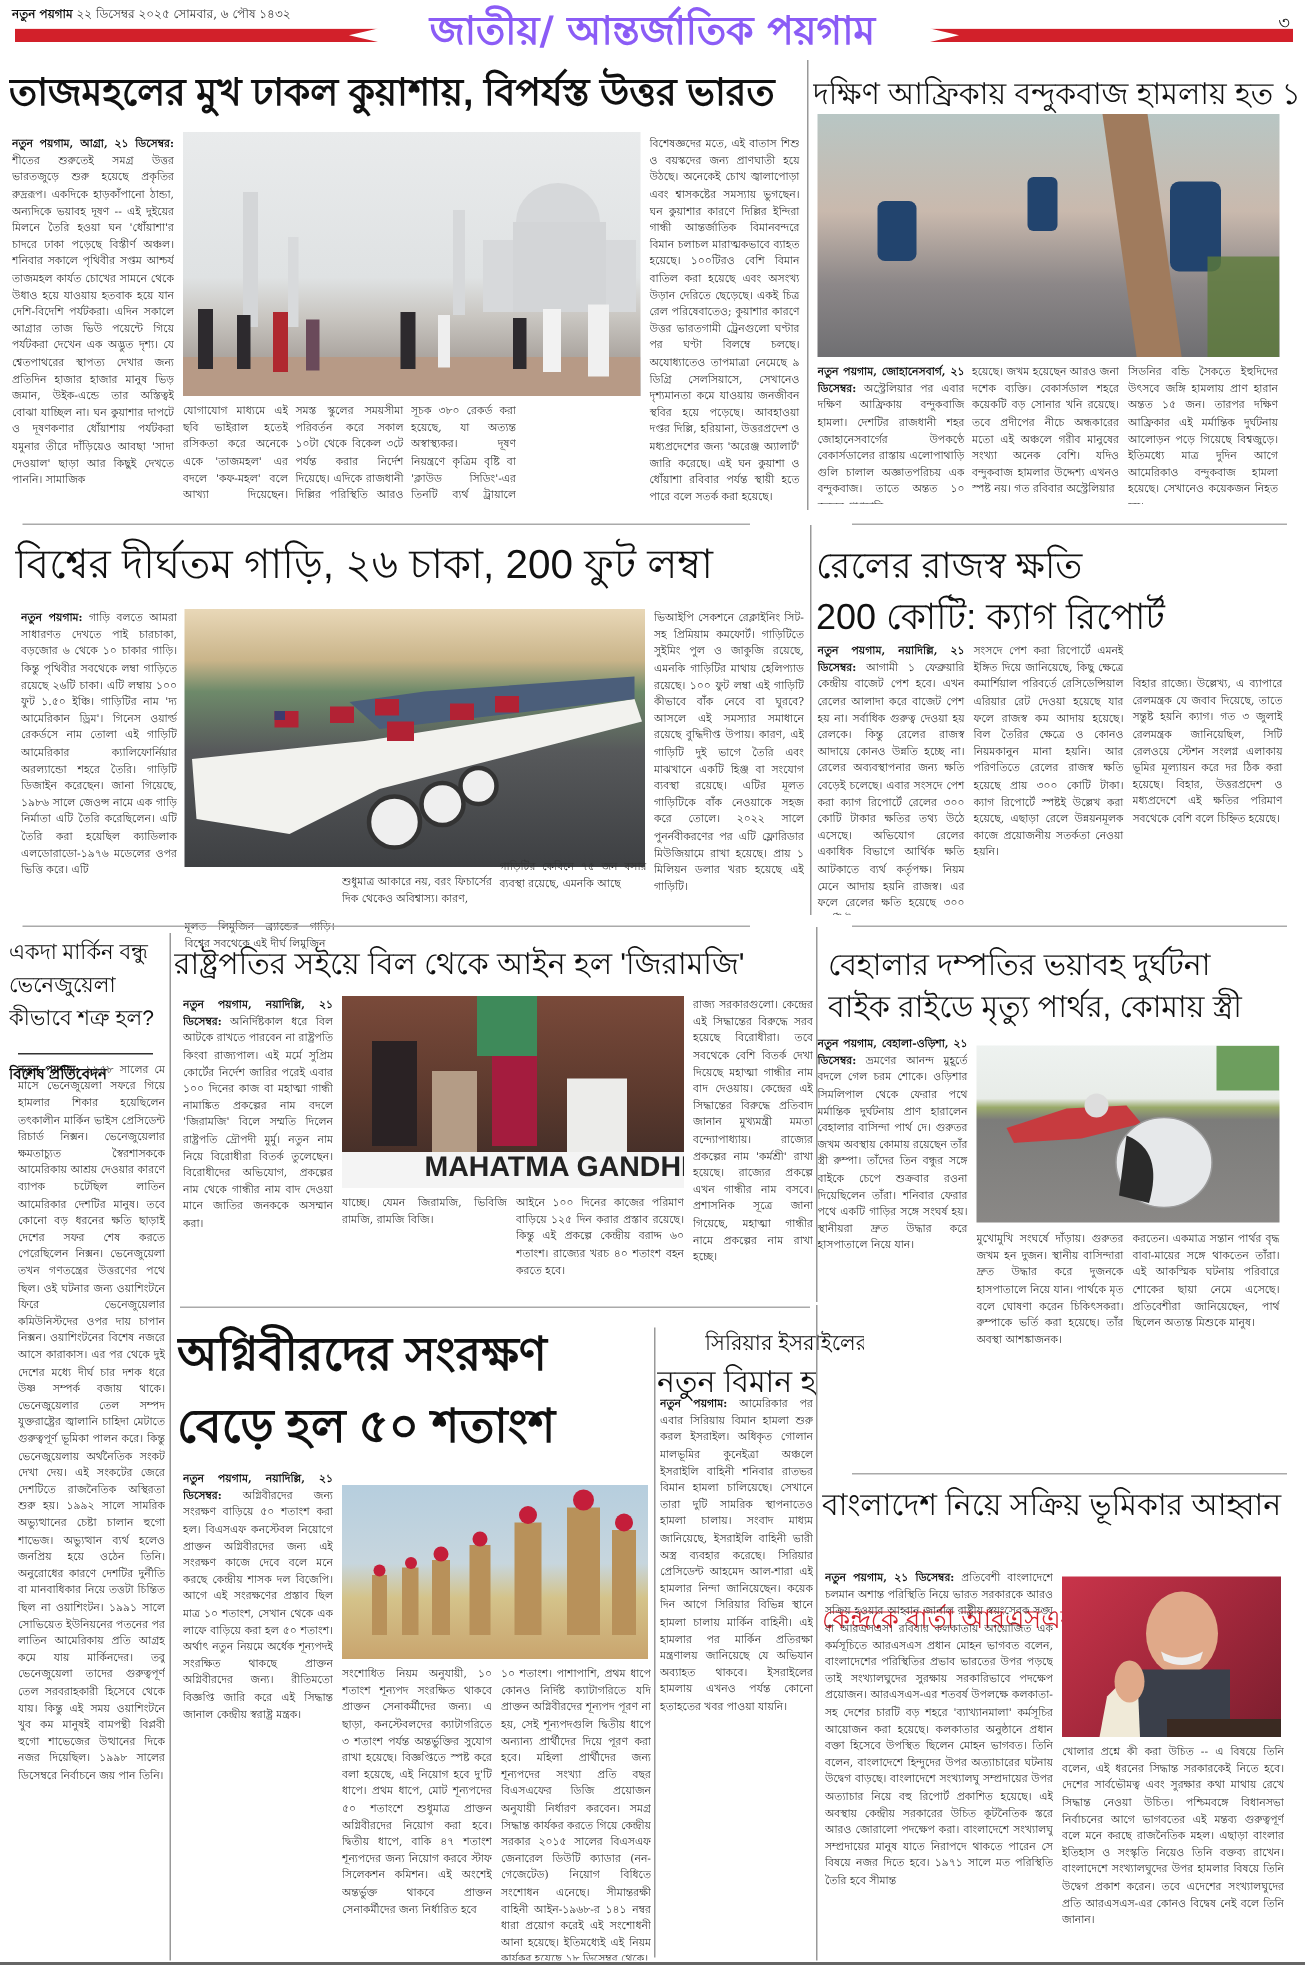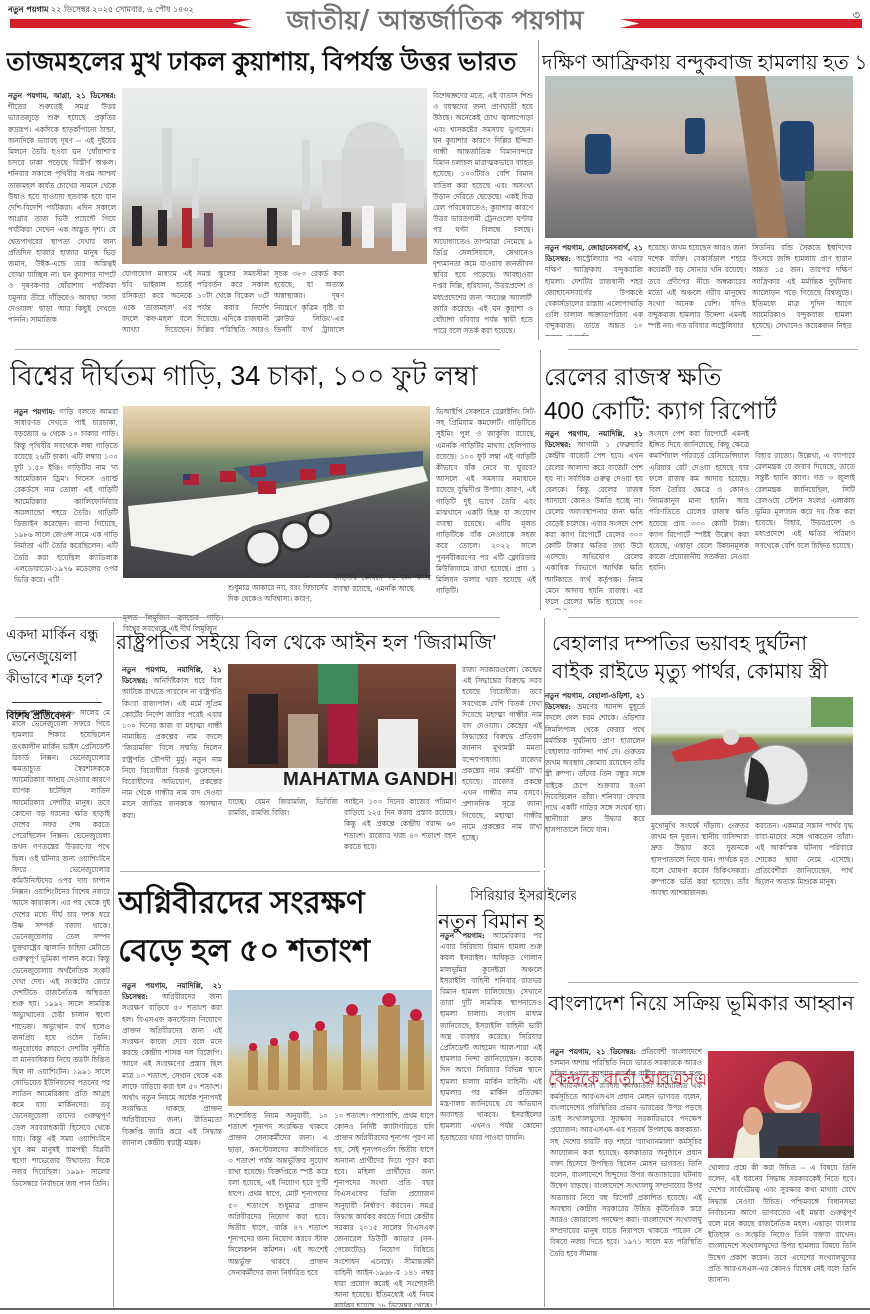--- a/index.html
+++ b/index.html
@@ -2,21 +2,21 @@
 <html><head>
 <meta charset="utf-8">
 <style>
 *{box-sizing:border-box;margin:0;padding:0}
 body{width:870px;height:1314px;background:#fff;font-family:"DejaVu Serif",serif;color:#222;overflow:hidden;position:relative}
 .abs{position:absolute}
 .dateline{left:8px;top:3px;font-size:8px;color:#333;white-space:nowrap}
 .pageno{right:10px;top:6px;font-size:12px}
 .ribbon-l{left:10px;top:19px;width:242px;height:9px;background:#d2202a;clip-path:polygon(0 0,100% 0,92% 50%,100% 100%,0 100%)}
 .ribbon-r{right:8px;top:19px;width:242px;height:9px;background:#d2202a;clip-path:polygon(0 0,100% 0,100% 100%,0 100%,8% 50%)}
-.section-title{left:262px;top:0;width:346px;text-align:center;font-family:"DejaVu Sans",sans-serif;font-weight:bold;font-size:26px;color:#737373;letter-spacing:0}
+.section-title{left:262px;top:0;width:346px;text-align:center;font-family:"DejaVu Sans",sans-serif;font-weight:bold;font-size:26px;color:#8b5cf6;letter-spacing:0}
 .hl{font-family:Liberation Sans, sans-serif;color:#111;white-space:nowrap;overflow:hidden;text-align:left}
 .txt{font-size:7.2px;line-height:11.2px;color:#333;text-align:justify;overflow:hidden}
 .txt b{color:#111}
 .col{position:absolute;overflow:hidden}
 .vr{position:absolute;width:1px;background:#999}
 .hr{position:absolute;height:1px;background:#aaa}
 .photo{position:absolute;overflow:hidden}
 .red{color:#d2202a}
 </style>
 </head>
@@ -69,27 +69,27 @@
     <rect x="190" y="0" width="30" height="162" fill="#a07b5d" transform="skewX(8)"></rect>
     <g fill="#22446e">
       <rect x="40" y="58" width="26" height="40" rx="5"></rect>
         <rect x="140" y="42" width="20" height="36" rx="4"></rect>
         <rect x="235" y="45" width="34" height="60" rx="6"></rect>
     </g>
     <rect x="260" y="95" width="48" height="67" fill="#5d7a3a" opacity=".8"></rect>
   </svg>
 </div>
 <div class="col txt" style="left:545px;top:242px;width:98px;height:94px"><b>নতুন পয়গাম, জোহানেসবার্গ, ২১ ডিসেম্বর:</b> <span>অস্ট্রেলিয়ার পর এবার দক্ষিণ আফ্রিকায় বন্দুকবাজি হামলা। দেশটির রাজধানী শহর জোহানেসবার্গের উপকণ্ঠে বেকার্সডালের রাস্তায় এলোপাথাড়ি গুলি চালাল অজ্ঞাতপরিচয় এক বন্দুকবাজ। তাতে অন্তত ১০ জনের প্রাণহানি</span></div>
-<div class="col txt" style="left:648px;top:242px;width:98px;height:94px"><span>হয়েছে। জখম হয়েছেন আরও জনা দশেক ব্যক্তি। বেকার্সডাল শহরে কয়েকটি বড় সোনার খনি রয়েছে। তবে প্রদীপের নীচে অন্ধকারের মতো এই অঞ্চলে গরীব মানুষের সংখ্যা অনেক বেশি। যদিও বন্দুকবাজ হামলার উদ্দেশ্য এমনই স্পষ্ট নয়। গত রবিবার অস্ট্রেলিয়ার</span></div>
+<div class="col txt" style="left:648px;top:242px;width:98px;height:94px"><span>হয়েছে। জখম হয়েছেন আরও জনা দশেক ব্যক্তি। বেকার্সডাল শহরে কয়েকটি বড় সোনার খনি রয়েছে। তবে প্রদীপের নীচে অন্ধকারের মতো এই অঞ্চলে গরীব মানুষের সংখ্যা অনেক বেশি। যদিও বন্দুকবাজ হামলার উদ্দেশ্য এখনও স্পষ্ট নয়। গত রবিবার অস্ট্রেলিয়ার</span></div>
 <div class="col txt" style="left:752px;top:242px;width:100px;height:94px"><span>সিডনির বন্ডি সৈকতে ইহুদিদের উৎসবে জঙ্গি হামলায় প্রাণ হারান অন্তত ১৫ জন। তারপর দক্ষিণ আফ্রিকার এই মর্মান্তিক দুর্ঘটনায় আলোড়ন পড়ে গিয়েছে বিশ্বজুড়ে। ইতিমধ্যে মাত্র দুদিন আগে আমেরিকাও বন্দুকবাজ হামলা হয়েছে। সেখানেও কয়েকজন নিহত হয়।</span></div>
 
 <div class="hr" style="left:15px;top:349px;width:485px"></div>
 <div class="hr" style="left:568px;top:349px;width:290px"></div>
 
-<div class="abs hl" style="left:10px;top:355px;width:530px;font-size:27px;">বিশ্বের দীর্ঘতম গাড়ি, 34 চাকা, ১০০ ফুট লম্বা</div>
+<div class="abs hl" style="left:10px;top:355px;width:530px;font-size:27px;">বিশ্বের দীর্ঘতম গাড়ি, ২৬ চাকা, 200 ফুট লম্বা</div>
 <div class="col txt" style="left:14px;top:406px;width:104px;height:204px"><b>নতুন পয়গাম:</b> <span>গাড়ি বলতে আমরা সাধারণত দেখতে পাই চারচাকা, বড়জোর ৬ থেকে ১০ চাকার গাড়ি। কিন্তু পৃথিবীর সবথেকে লম্বা গাড়িতে রয়েছে ২৬টি চাকা। এটি লম্বায় ১০০ ফুট ১.৫০ ইঞ্চি। গাড়িটির নাম 'দ্য আমেরিকান ড্রিম'। গিনেস ওয়ার্ল্ড রেকর্ডসে নাম তোলা এই গাড়িটি আমেরিকার ক্যালিফোর্নিয়ার অরল্যান্ডো শহরে তৈরি। গাড়িটি ডিজাইন করেছেন। জানা গিয়েছে, ১৯৮৬ সালে জেওন্স নামে এক গাড়ি নির্মাতা এটি তৈরি করেছিলেন। এটি তৈরি করা হয়েছিল ক্যাডিলাক এলডোরাডো-১৯৭৬ মডেলের ওপর ভিত্তি করে। এটি</span></div>
 <div class="photo" style="left:123px;top:406px;width:307px;height:172px;background:linear-gradient(180deg,#e9d8b8 0%,#c9b489 20%,#6e8a6a 32%,#57595b 55%,#3e4043 100%)">
   <svg width="307" height="172">
     <path d="M5 100 L120 88 L300 60 L305 75 L130 120 L70 150 L8 140 Z" fill="#f2f2ee"></path>
     <path d="M110 62 L160 55 L300 45 L300 60 L130 80 Z" fill="#4b5e7a"></path>
     <circle cx="140" cy="142" r="17" fill="#efefef" stroke="#333" stroke-width="3"></circle>
     <circle cx="172" cy="130" r="14" fill="#efefef" stroke="#333" stroke-width="3"></circle>
     <circle cx="196" cy="118" r="12" fill="#efefef" stroke="#333" stroke-width="3"></circle>
     <g>
         <rect x="60" y="68" width="16" height="11" fill="#b22234"></rect>
@@ -102,21 +102,21 @@
       <rect x="207" y="58" width="16" height="11" fill="#b22234"></rect>
   </svg>
 </div>
 <div class="col txt" style="left:123px;top:612px;width:100px;height:28px"><span>মূলত লিমুজিন ব্র্যান্ডের গাড়ি। বিশ্বের সবথেকে এই দীর্ঘ লিমুজিন</span></div>
 <div class="col txt" style="left:228px;top:582px;width:100px;height:28px"><span>শুধুমাত্র আকারে নয়, বরং ফিচার্সের দিক থেকেও অবিশ্বাস্য। কারণ,</span></div>
 <div class="col txt" style="left:333px;top:572px;width:98px;height:28px"><span>গাড়িটির কেবিনে ৭৫ জন বসার ব্যবস্থা রয়েছে, এমনকি আছে</span></div>
 <div class="col txt" style="left:436px;top:406px;width:100px;height:204px"><span>ভিআইপি সেকশনে রেক্লাইনিং সিট-সহ প্রিমিয়াম কমফোর্ট। গাড়িটিতে সুইমিং পুল ও জাকুজি রয়েছে, এমনকি গাড়িটির মাথায় হেলিপ্যাড রয়েছে। ১০০ ফুট লম্বা এই গাড়িটি কীভাবে বাঁক নেবে বা ঘুরবে? আসলে এই সমস্যার সমাধানে রয়েছে বুদ্ধিদীপ্ত উপায়। কারণ, এই গাড়িটি দুই ভাগে তৈরি এবং মাঝখানে একটি হিঞ্জ বা সংযোগ ব্যবস্থা রয়েছে। এটির মূলত গাড়িটিকে বাঁক নেওয়াকে সহজ করে তোলে। ২০২২ সালে পুনর্নবীকরণের পর এটি ফ্লোরিডার মিউজিয়ামে রাখা হয়েছে। প্রায় ১ মিলিয়ন ডলার খরচ হয়েছে এই গাড়িটি।</span></div>
 <div class="vr" style="left:540px;top:350px;height:260px"></div>
 
 <div class="abs hl" style="left:544px;top:358px;width:322px;font-size:24px;">রেলের রাজস্ব ক্ষতি</div>
-<div class="abs hl" style="left:544px;top:392px;width:322px;font-size:24px;">400 কোটি: ক্যাগ রিপোর্ট</div>
+<div class="abs hl" style="left:544px;top:392px;width:322px;font-size:24px;">200 কোটি: ক্যাগ রিপোর্ট</div>
 <div class="col txt" style="left:545px;top:428px;width:98px;height:182px"><b>নতুন পয়গাম, নয়াদিল্লি, ২১ ডিসেম্বর:</b> <span>আগামী ১ ফেব্রুয়ারি কেন্দ্রীয় বাজেট পেশ হবে। এখন রেলের আলাদা করে বাজেট পেশ হয় না। সর্বাধিক গুরুত্ব দেওয়া হয় রেলকে। কিন্তু রেলের রাজস্ব আদায়ে কোনও উন্নতি হচ্ছে না। রেলের অব্যবস্থাপনার জন্য ক্ষতি বেড়েই চলেছে। এবার সংসদে পেশ করা ক্যাগ রিপোর্টে রেলের ৩০০ কোটি টাকার ক্ষতির তথ্য উঠে এসেছে। অভিযোগ রেলের একাধিক বিভাগে আর্থিক ক্ষতি আটকাতে ব্যর্থ কর্তৃপক্ষ। নিয়ম মেনে আদায় হয়নি রাজস্ব। এর ফলে রেলের ক্ষতি হয়েছে ৩০০ কোটি টাকা।</span></div>
 <div class="col txt" style="left:649px;top:428px;width:100px;height:182px"><span>সংসদে পেশ করা রিপোর্টে এমনই ইঙ্গিত দিয়ে জানিয়েছে, কিছু ক্ষেত্রে কমার্শিয়াল পরিবর্তে রেসিডেন্সিয়াল এরিয়ার রেট দেওয়া হয়েছে যার ফলে রাজস্ব কম আদায় হয়েছে। বিল তৈরির ক্ষেত্রে ও কোনও নিয়মকানুন মানা হয়নি। আর পরিণতিতে রেলের রাজস্ব ক্ষতি হয়েছে প্রায় ৩০০ কোটি টাকা। ক্যাগ রিপোর্টে স্পষ্টই উল্লেখ করা হয়েছে, এছাড়া রেলে উন্নয়নমূলক কাজে প্রয়োজনীয় সতর্কতা নেওয়া হয়নি।</span></div>
 <div class="col txt" style="left:755px;top:450px;width:100px;height:182px"><span>বিহার রাজ্যে। উল্লেখ্য, এ ব্যাপারে রেলমন্ত্রক যে জবাব দিয়েছে, তাতে সন্তুষ্ট হয়নি ক্যাগ। গত ৩ জুলাই রেলমন্ত্রক জানিয়েছিল, সিটি রেলওয়ে স্টেশন সংলগ্ন এলাকায় ভূমির মূল্যায়ন করে দর ঠিক করা হয়েছে। বিহার, উত্তরপ্রদেশ ও মধ্যপ্রদেশে এই ক্ষতির পরিমাণ সবথেকে বেশি বলে চিহ্নিত হয়েছে।</span></div>
 
 <div class="hr" style="left:15px;top:617px;width:485px"></div>
 <div class="hr" style="left:568px;top:617px;width:290px"></div>
 
 <div class="abs hl" style="left:6px;top:623px;width:100px;font-size:14px;line-height:22px;white-space:normal">একদা মার্কিন বন্ধু ভেনেজুয়েলা কীভাবে শত্রু হল?</div>
 <div class="abs hl" style="left:6px;top:684px;width:100px;font-size:10px;font-weight:bold;margin-top:24px;">বিশেষ প্রতিবেদন</div>
 <div class="hr" style="left:12px;top:702px;width:90px;background:#333"></div>

